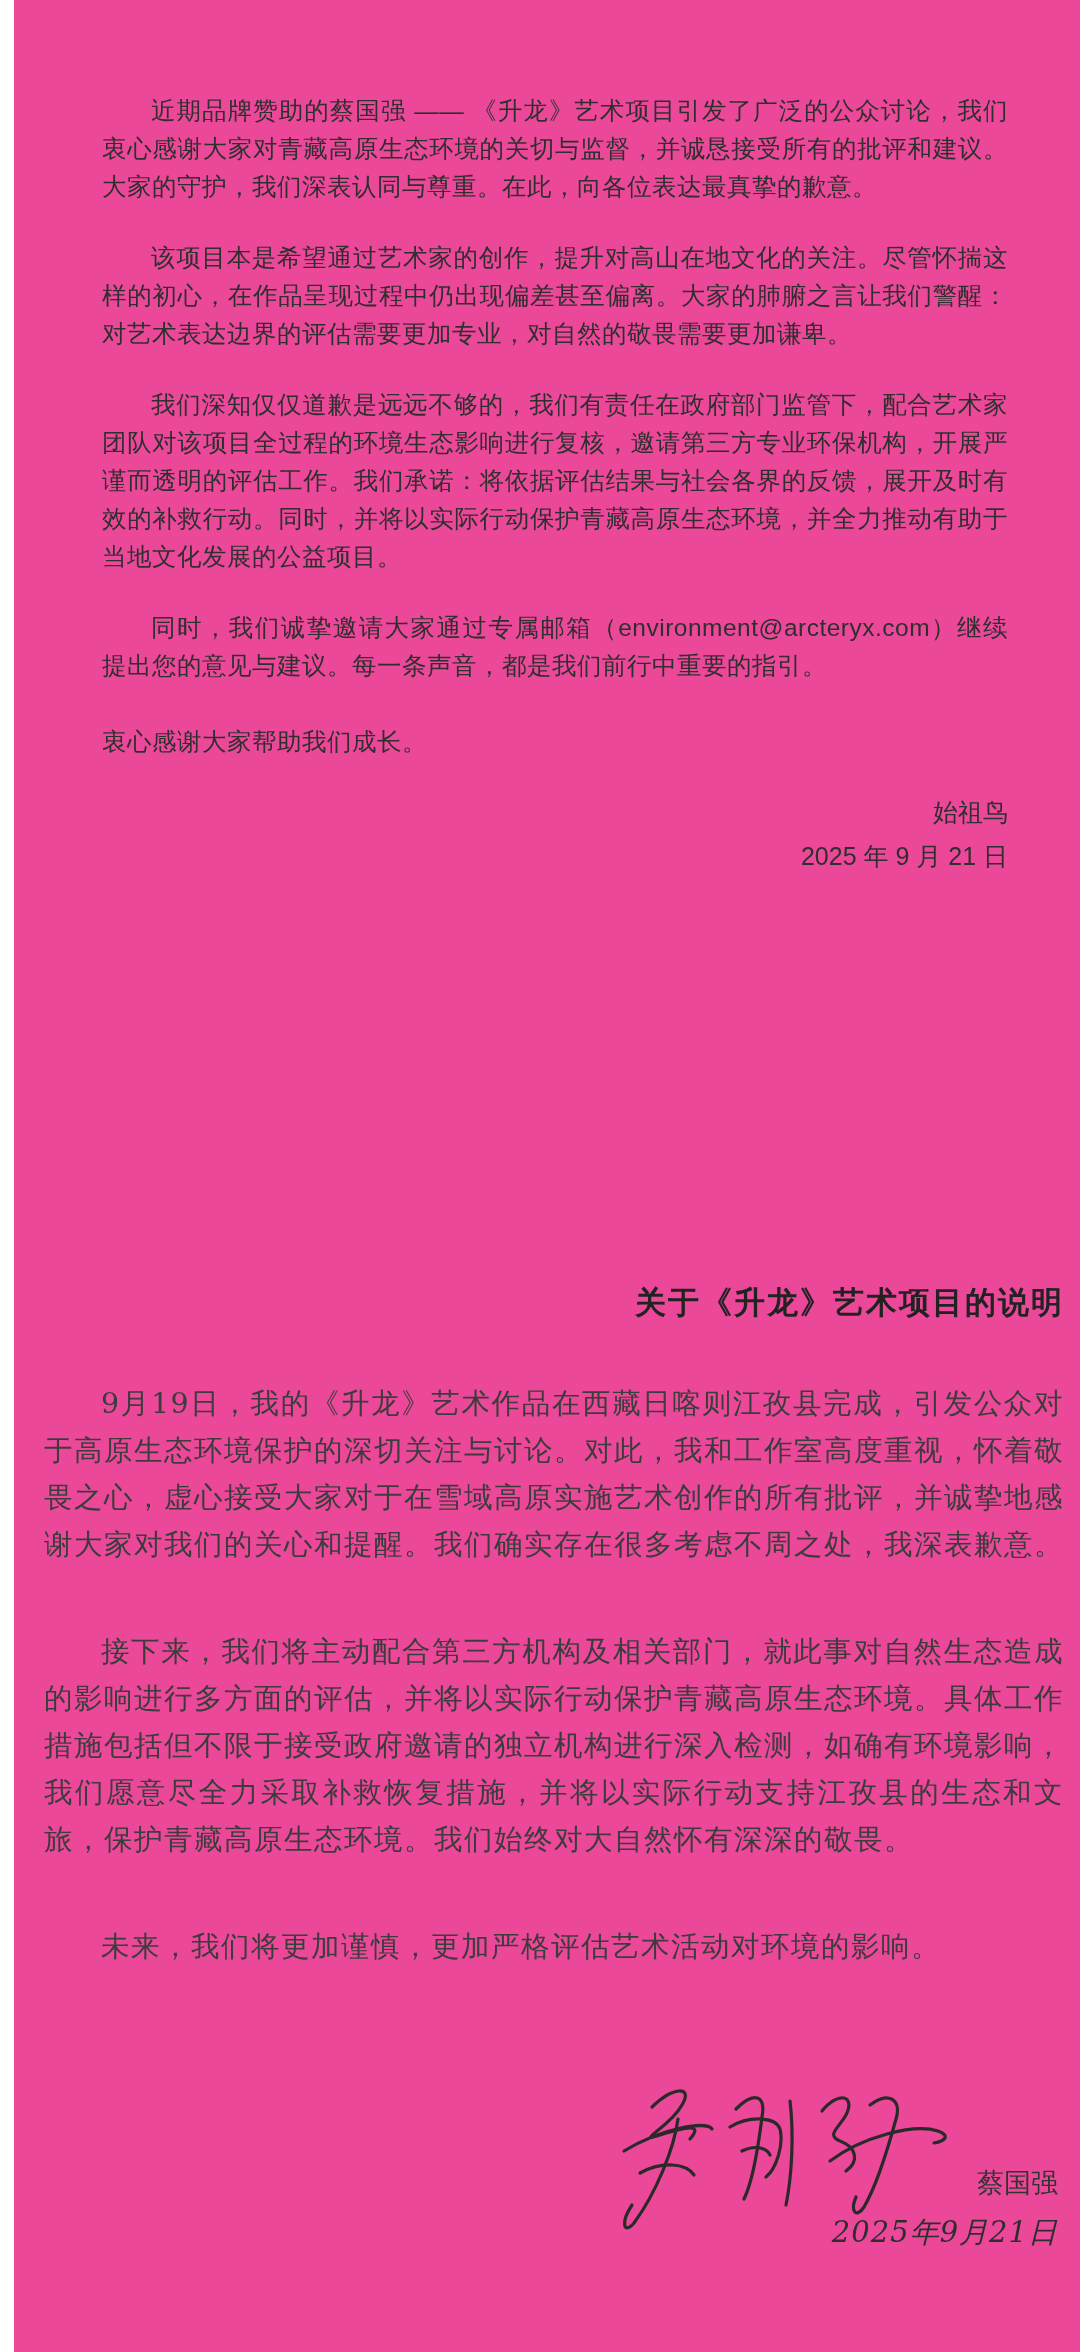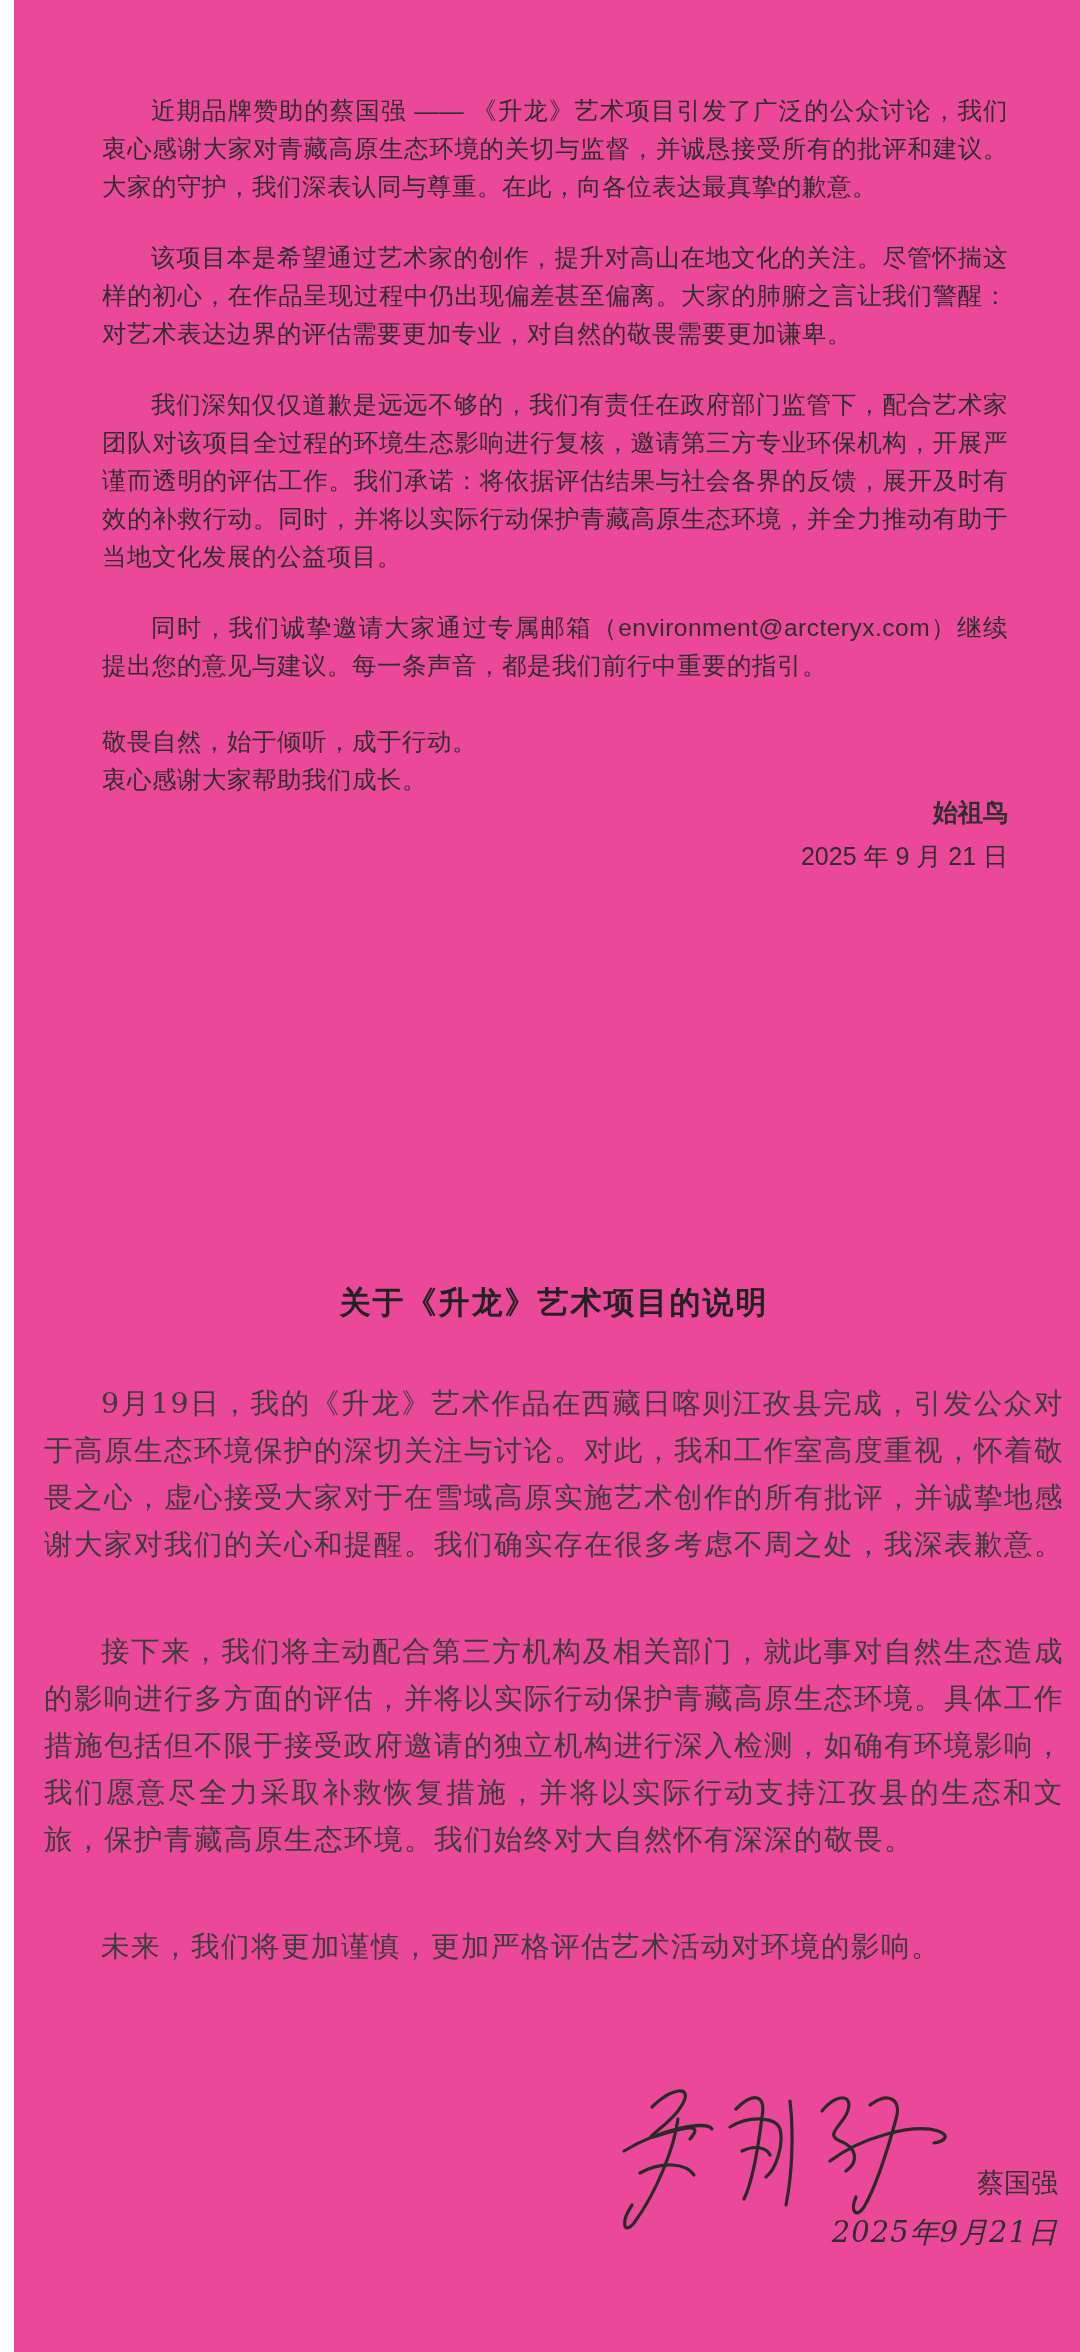--- a/index.html
+++ b/index.html
@@ -37,35 +37,35 @@
     letter-spacing:0.5px;
     margin:0;
   }
   #letter1-sign{
     position:absolute;
     top:790px;right:86px;
     text-align:right;
     color:#2f2f2f;
   }
   #letter1-sign .signer{
-    font-size:25px;line-height:44px;font-weight:700;margin:0;
+    font-size:25px;line-height:44px;font-weight:400;margin:0;
   }
   #letter1-sign .date{
     font-size:25px;line-height:44px;font-weight:500;margin:0;
   }
 
   
   #letter2{
     position:absolute;
     top:1282px;left:30px;right:30px;
     color:#3c3c3c;
     font-family:"DejaVu Serif","Liberation Serif",serif;
   }
   #letter2 .title{
-    text-align:center;
+    text-align:right;
     font-size:31px;
     font-weight:bold;
     color:#222;
     letter-spacing:2px;
     margin:0 0 56px 0;
   }
   #letter2 .para{
     font-size:28.5px;
     line-height:47px;
     text-align:justify;
@@ -108,21 +108,20 @@
 <body>
 
 <div id="canvas">
 
   <section id="letter1">
     <p class="para">近期品牌赞助的蔡国强 —— 《升龙》艺术项目引发了广泛的公众讨论，我们衷心感谢大家对青藏高原生态环境的关切与监督，并诚恳接受所有的批评和建议。大家的守护，我们深表认同与尊重。在此，向各位表达最真挚的歉意。</p>
     <p class="para">该项目本是希望通过艺术家的创作，提升对高山在地文化的关注。尽管怀揣这样的初心，在作品呈现过程中仍出现偏差甚至偏离。大家的肺腑之言让我们警醒：对艺术表达边界的评估需要更加专业，对自然的敬畏需要更加谦卑。</p>
     <p class="para">我们深知仅仅道歉是远远不够的，我们有责任在政府部门监管下，配合艺术家团队对该项目全过程的环境生态影响进行复核，邀请第三方专业环保机构，开展严谨而透明的评估工作。我们承诺：将依据评估结果与社会各界的反馈，展开及时有效的补救行动。同时，并将以实际行动保护青藏高原生态环境，并全力推动有助于当地文化发展的公益项目。</p>
     <p class="para">同时，我们诚挚邀请大家通过专属邮箱（environment@arcteryx.com）继续提出您的意见与建议。每一条声音，都是我们前行中重要的指引。</p>
     <div class="closing">
-      <p class="closing-line">敬畏自然，始于倾听，成于行动。</p>
       <p class="closing-line">衷心感谢大家帮助我们成长。</p>
     </div>
   </section>
 
   <div id="letter1-sign">
     <p class="signer">始祖鸟</p>
     <p class="date">2025 年 9 月 21 日</p>
   </div>
 
   <section id="letter2">

